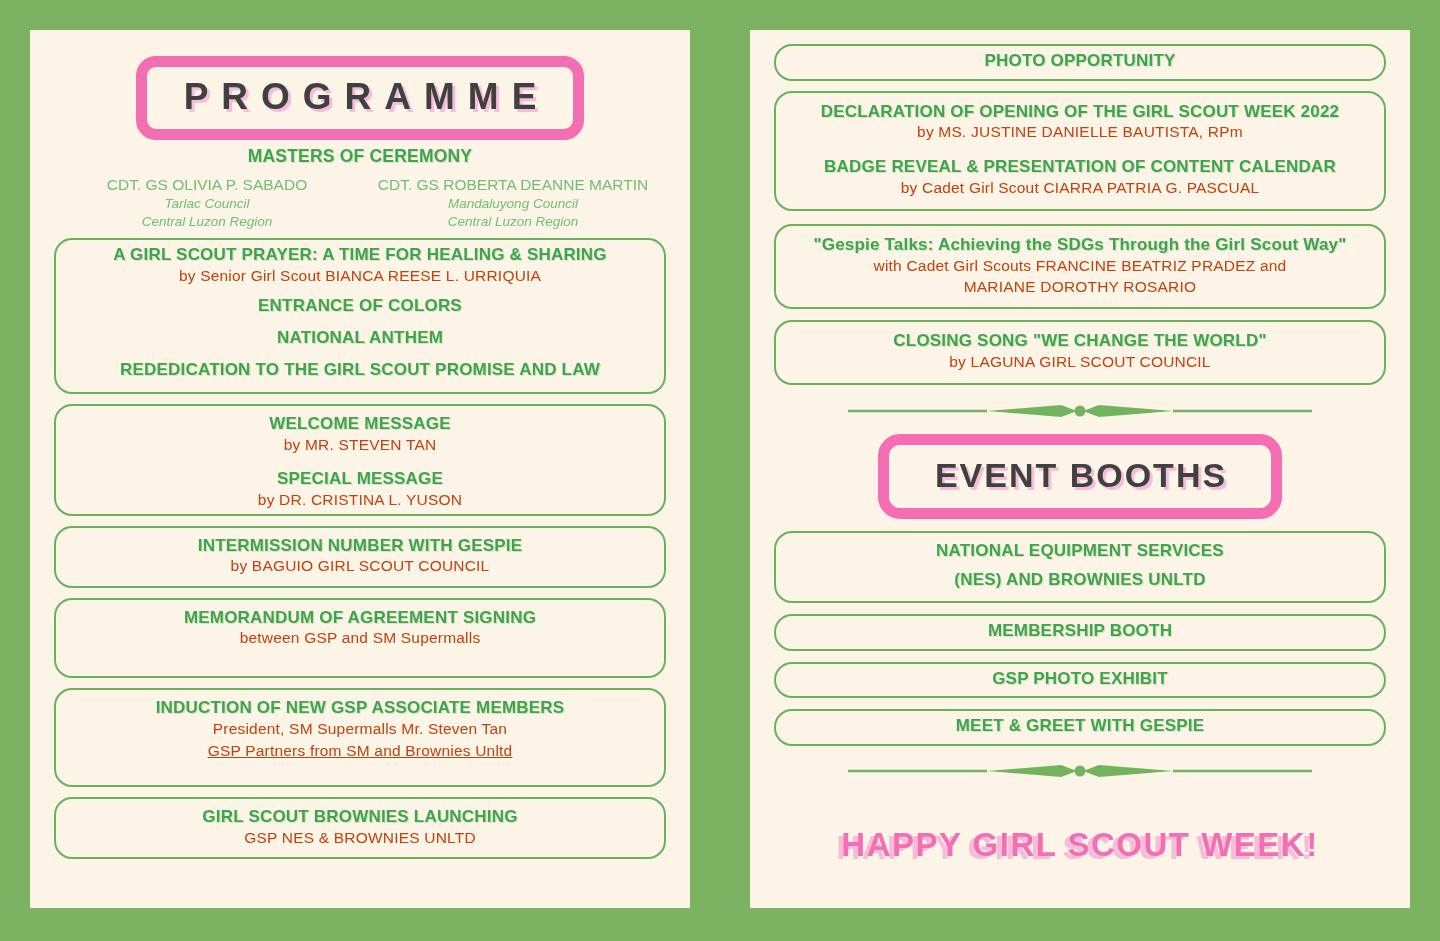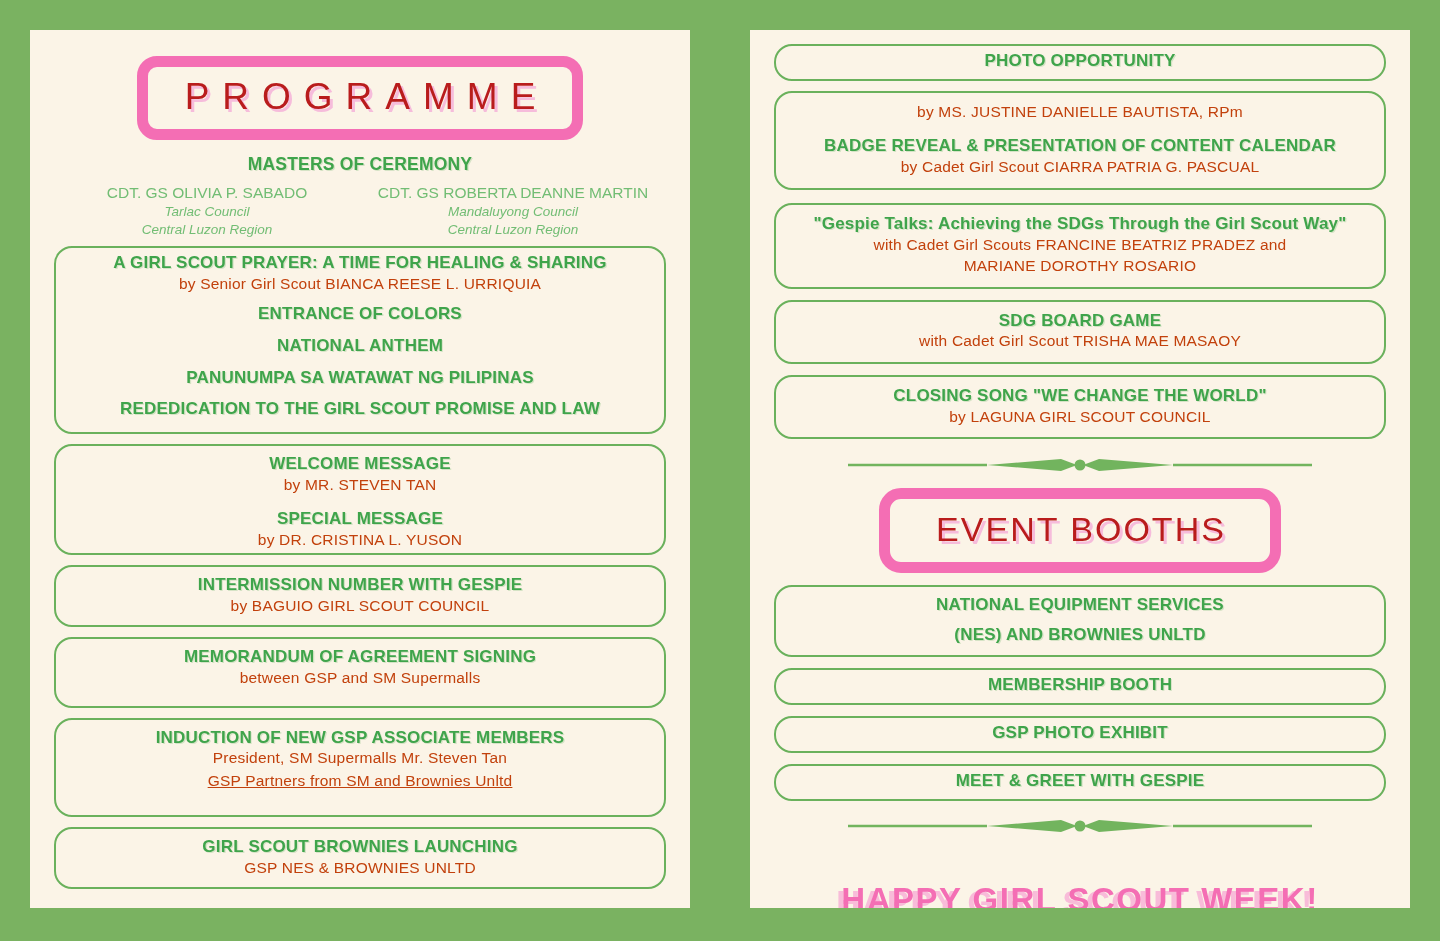--- a/index.html
+++ b/index.html
@@ -24,22 +24,22 @@
   
   .pink-title-box {
     margin:26px auto 0;
     width:fit-content;
     border:11px solid #f46eb4;
     border-radius:20px;
     padding:9px 24px 11px 24px;
     text-align:center;
   }
   .pink-title-text {
-    color:#b91c1c;
-    font-weight:normal;
+    color:#404040;
+    font-weight:bold;
     font-size:37px;
     letter-spacing:13px;
     padding-left:13px;          
     text-shadow:3px 3px 0 #f6bcdb;
     white-space:nowrap;
     text-align:right;
   }
   .booths-title-box { margin-top:14px; padding:11px 44px 13px 44px; border-radius:22px; }
   .booths-title-text { letter-spacing:2px; padding-left:2px; font-size:34px; }
 
@@ -62,21 +62,21 @@
   .t-sub {
     color:#c2410c;
     font-size:15.5px;
     line-height:1.25;
     letter-spacing:0.2px;
   }
   .gap   { margin-top:11px; }
   .gap-lg{ margin-top:15px; }
 
   
-  .moc-heading { margin-top:14px; text-align:center; font-size:17.5px; }
+  .moc-heading { margin-top:6px; text-align:center; font-size:17.5px; }
   .moc-row { display:flex; margin:8px 24px 0 24px; }
   .moc { flex:1; text-align:center; }
   .moc-name { color:#72bd74; font-size:15.5px; line-height:1.3; }
   .moc-detail { color:#72bd74; font-size:13.5px; font-style:italic; line-height:1.28; }
 
   
   .divider-wrap { text-align:center; margin-top:17px; height:18px; }
   .divider-wrap.second { margin-top:16px; }
   .divider-wrap svg { vertical-align:top; }
 
@@ -114,37 +114,36 @@
       <div class="moc-detail">Central Luzon Region</div>
     </div>
   </div>
 
 
   <div class="item-box" style="padding-bottom:12px;margin-top:8px;">
     <div class="t-head">A GIRL SCOUT PRAYER: A TIME FOR HEALING &amp; SHARING</div>
     <div class="t-sub">by Senior Girl Scout BIANCA REESE L. URRIQUIA</div>
     <div class="t-head gap">ENTRANCE OF COLORS</div>
     <div class="t-head gap">NATIONAL ANTHEM</div>
-    <div class="t-head gap">PANUNUMPA SA WATAWAT NG PILIPINAS</div>
     <div class="t-head gap">REDEDICATION TO THE GIRL SCOUT PROMISE AND LAW</div>
   </div>
 
   <div class="item-box" style="padding-top:8px; padding-bottom:4px;">
     <div class="t-head">WELCOME MESSAGE</div>
     <div class="t-sub">by MR. STEVEN TAN</div>
     <div class="t-head gap-lg">SPECIAL MESSAGE</div>
     <div class="t-sub">by DR. CRISTINA L. YUSON</div>
   </div>
 
   <div class="item-box" style="padding-top:8px; padding-bottom:10px;">
     <div class="t-head">INTERMISSION NUMBER WITH GESPIE</div>
     <div class="t-sub">by BAGUIO GIRL SCOUT COUNCIL</div>
   </div>
 
-  <div class="item-box" style="padding-top:8px; padding-bottom:18px;">
+  <div class="item-box" style="padding-top:8px; padding-bottom:28px;">
     <div class="t-head">MEMORANDUM OF AGREEMENT SIGNING</div>
     <div class="t-sub">between GSP and SM Supermalls</div>
   </div>
 
   <div class="item-box" style="padding-top:8px; padding-bottom:25px;">
     <div class="t-head">INDUCTION OF NEW GSP ASSOCIATE MEMBERS</div>
     <div class="t-sub">President, SM Supermalls Mr. Steven Tan</div>
     <div class="t-sub" style="margin-top:3px;text-decoration:underline;">GSP Partners from SM and Brownies Unltd</div>
   </div>
 
@@ -155,35 +154,32 @@
 
 </div>
 
 <div class="panel panel-right">
 
   <div class="item-box" style="margin-top:14px;">
     <div class="t-head">PHOTO OPPORTUNITY</div>
   </div>
 
   <div class="item-box" style="padding-top:9px; padding-bottom:12px;">
+    <div class="t-head">DECLARATION OF OPENING OF THE GIRL SCOUT WEEK 2022</div>
     <div class="t-sub">by MS. JUSTINE DANIELLE BAUTISTA, RPm</div>
     <div class="t-head gap-lg">BADGE REVEAL &amp; PRESENTATION OF CONTENT CALENDAR</div>
     <div class="t-sub">by Cadet Girl Scout CIARRA PATRIA G. PASCUAL</div>
   </div>
 
   <div class="item-box" style="margin-top:13px; padding-top:9px; padding-bottom:11px;">
     <div class="t-head">"Gespie Talks: Achieving the SDGs Through the Girl Scout Way"</div>
     <div class="t-sub">with Cadet Girl Scouts FRANCINE BEATRIZ PRADEZ and</div>
     <div class="t-sub" style="margin-top:2px;">MARIANE DOROTHY ROSARIO</div>
   </div>
 
-  <div class="item-box" style="margin-top:11px; padding-top:9px; padding-bottom:11px;">
-    <div class="t-head">SDG BOARD GAME</div>
-    <div class="t-sub">with Cadet Girl Scout TRISHA MAE MASAOY</div>
-  </div>
 
   <div class="item-box" style="margin-top:11px; padding-top:9px; padding-bottom:11px;">
     <div class="t-head">CLOSING SONG "WE CHANGE THE WORLD"</div>
     <div class="t-sub">by LAGUNA GIRL SCOUT COUNCIL</div>
   </div>
 
   <div class="divider-wrap">
     <svg width="470" height="18" viewBox="0 0 470 18">
       <line x1="3" y1="9" x2="142" y2="9" stroke="#72b45e" stroke-width="2.5"></line>
       <polygon points="142,9 216,3 232,9 216,15" fill="#72b45e"></polygon>

